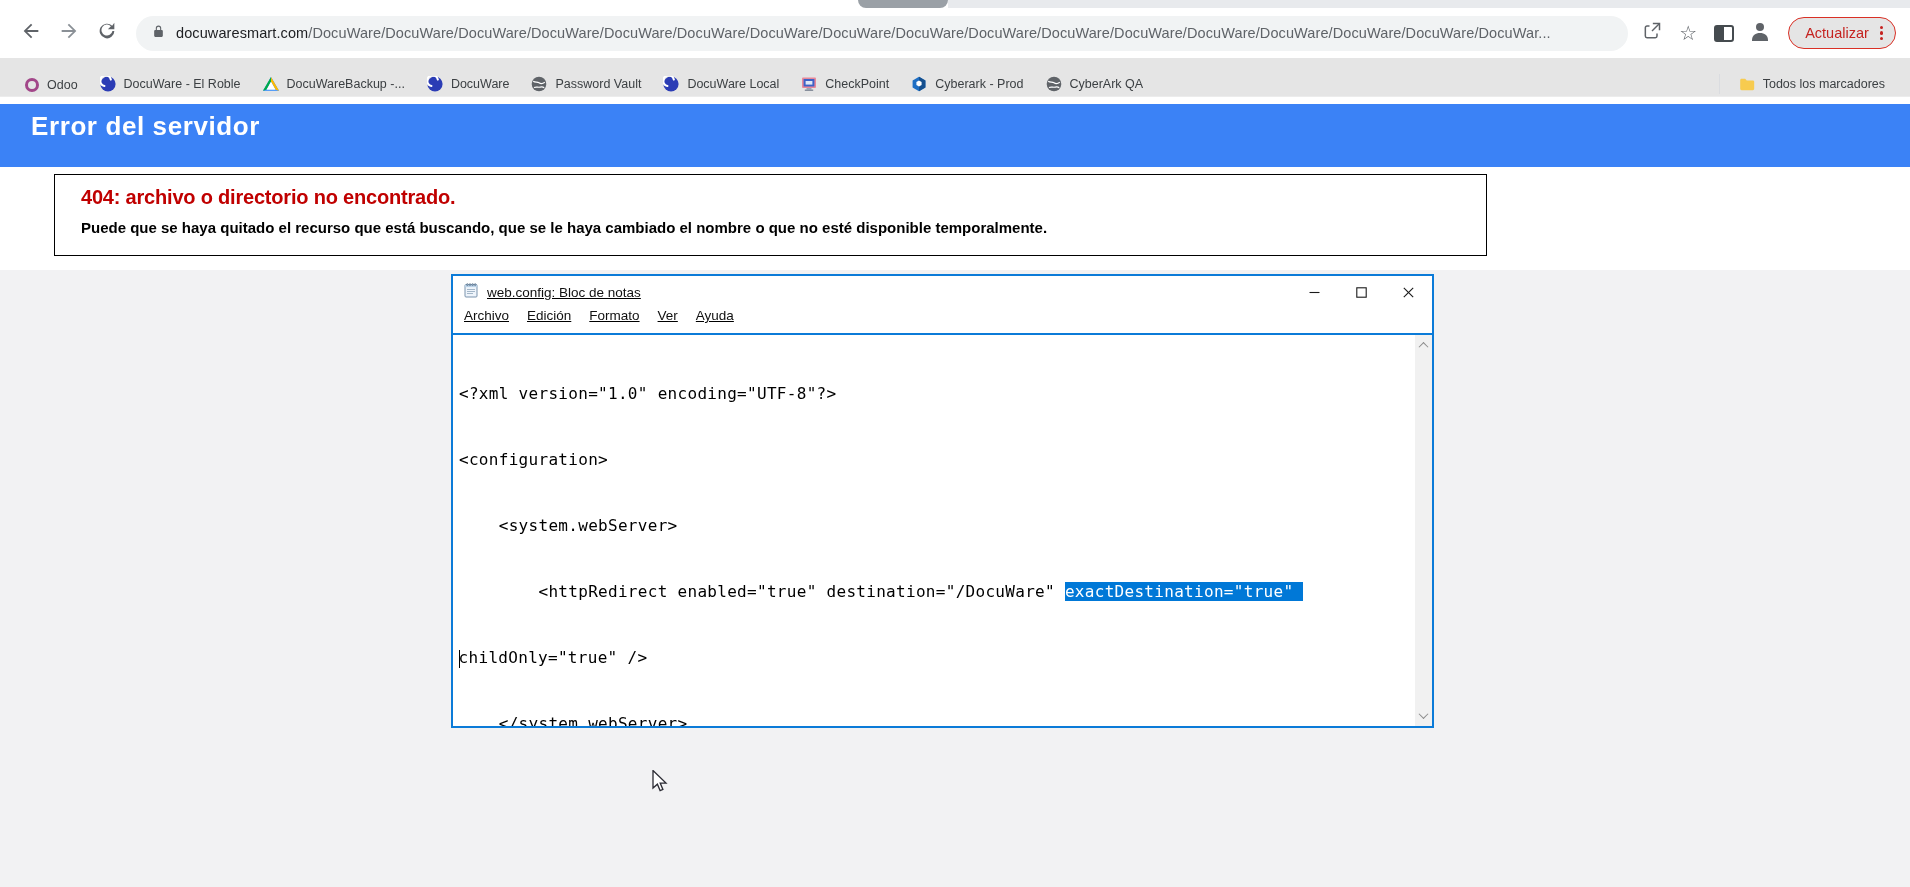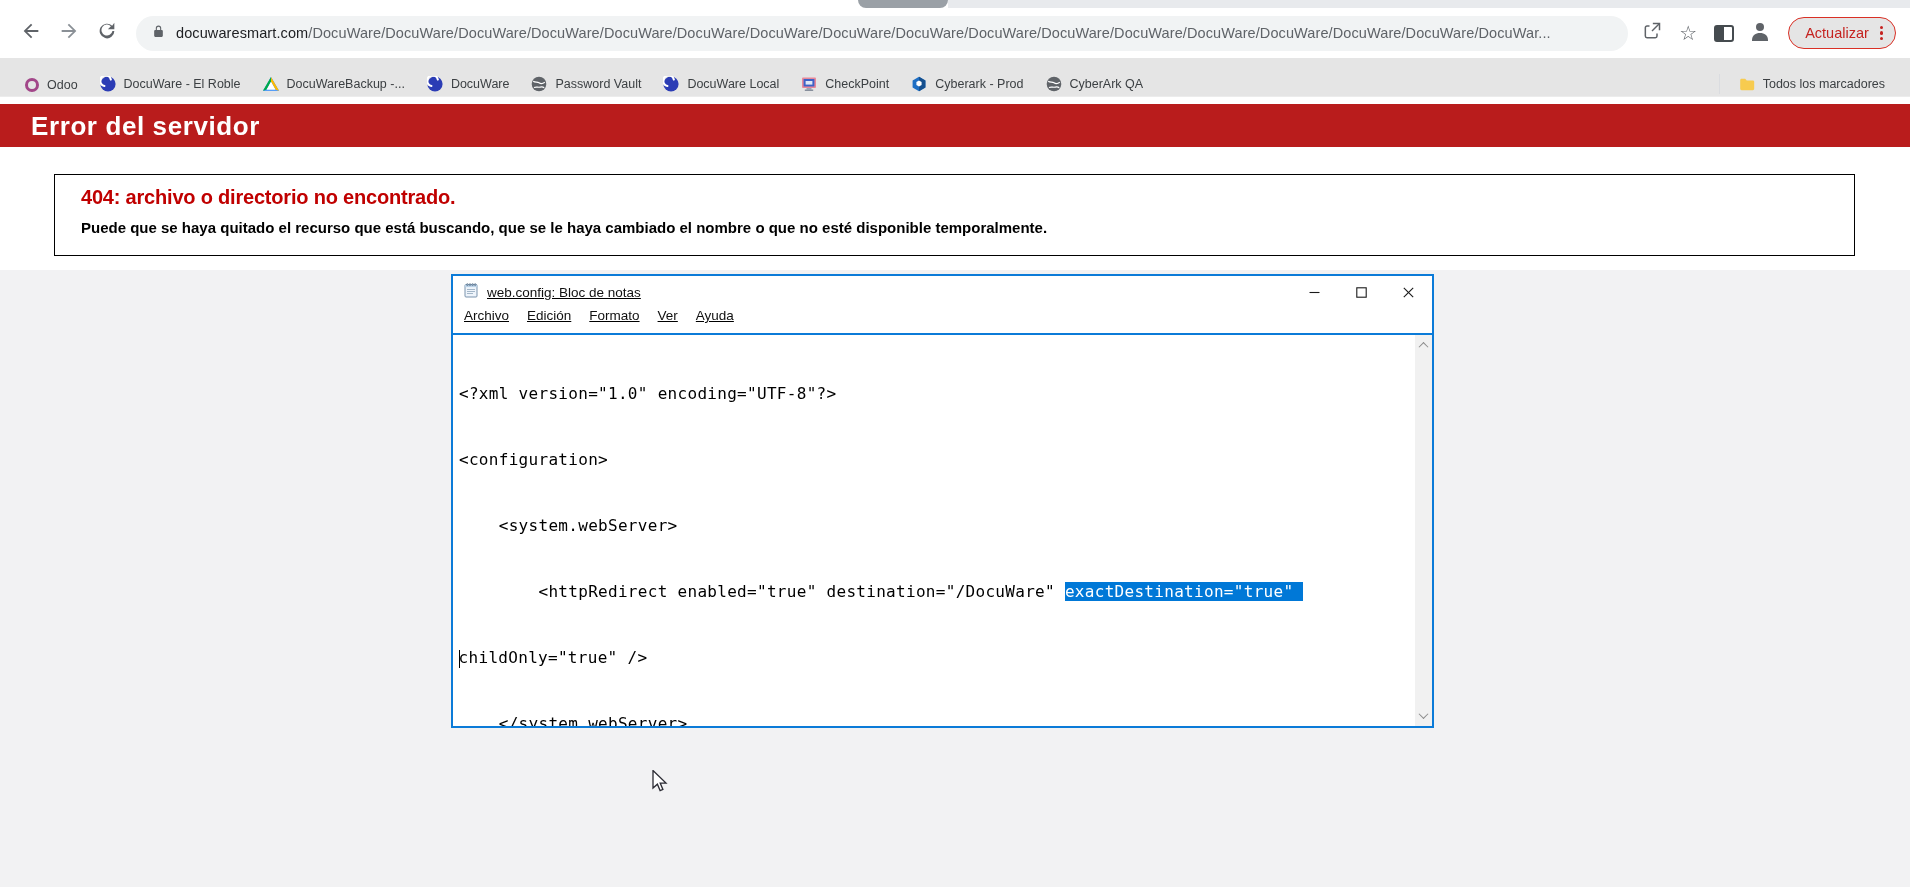--- a/index.html
+++ b/index.html
@@ -31,23 +31,23 @@
   .bm-right { margin-left:auto; display:flex; align-items:center; gap:10px; }
   .bm-divider { width:1px; height:20px; background:#dadce0; }
 
   
   .i16 { width:16px; height:16px; flex:0 0 auto; display:block; }
   .odoo-ring { width:14px; height:14px; border:3.4px solid #a24689; border-radius:50%; }
 
   
   .page { position:absolute; top:97px; left:0; right:0; bottom:0; background:#fff; }
   .page-lower { position:absolute; top:173px; left:0; right:0; bottom:0; background:#f2f2f3; }
-  .page-header { position:absolute; top:7px; left:0; right:0; height:43px; background:#b91c1c; color:#fff;
+  .page-header { position:absolute; top:7px; left:0; right:0; height:63px; background:#3b82f6; color:#fff;
                  font-size:26px; font-weight:bold; line-height:45px; padding-left:31px; letter-spacing:0.6px; }
-  .error-box { position:absolute; left:54px; top:77px; width:1801px; height:82px; background:#fff;
+  .error-box { position:absolute; left:54px; top:77px; width:1433px; height:82px; background:#fff;
                border:1px solid #000; padding:11px 10px 0 26px; }
   .error-title { color:#c00000; font-size:20px; font-weight:bold; letter-spacing:-0.2px; }
   .error-msg { margin-top:10px; font-size:15px; font-weight:bold; color:#000; }
 
   
   .notepad { position:absolute; left:451px; top:177px; width:983px; height:454px; background:#fff; border:2px solid #0b7bd8;text-decoration:underline; }
   .np-titlebar { height:32px; display:flex; align-items:center; padding-left:10px; }
   .np-title { font-size:13.5px; color:#101010; margin-left:8px; }
   .np-controls { margin-left:auto; display:flex; height:100%; }
   .np-ctl { width:47px; height:100%; display:flex; align-items:center; justify-content:center; }

